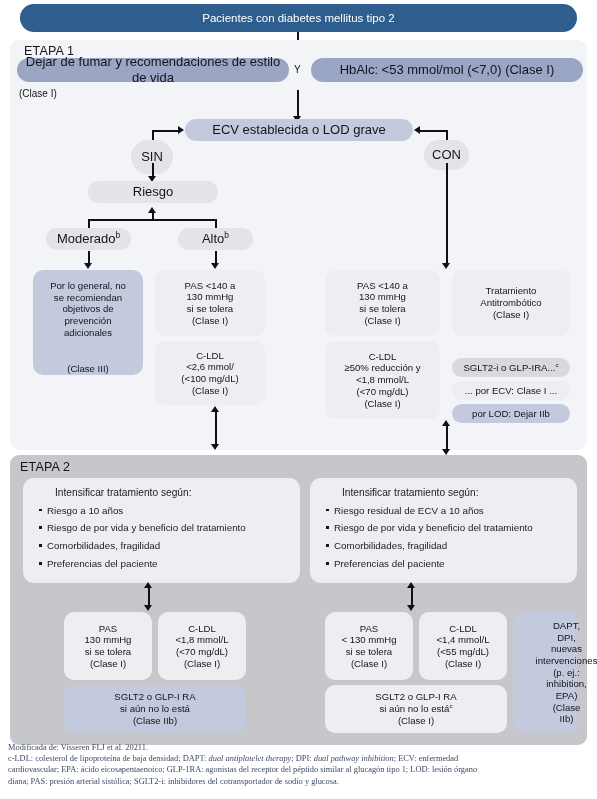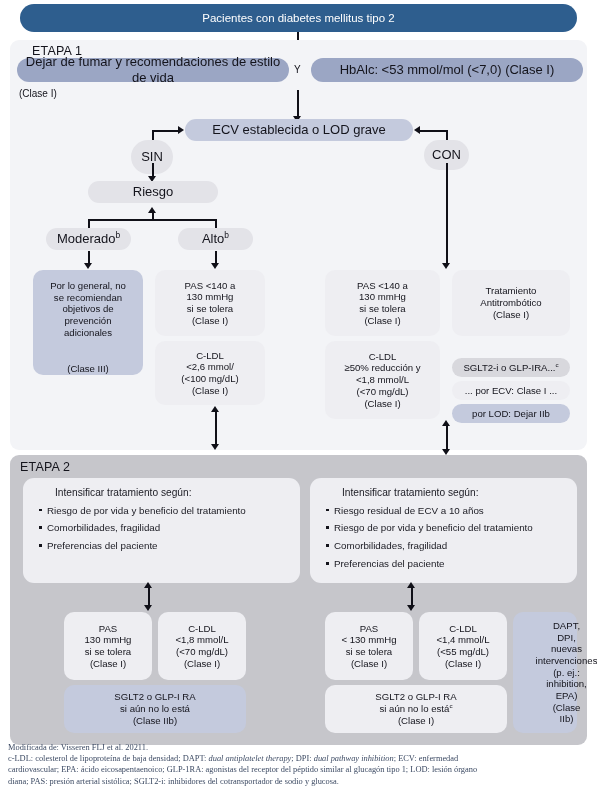--- a/index.html
+++ b/index.html
@@ -89,21 +89,21 @@
 <div class="canvas">
 
   <div class="box pill c-header t-title" style="left:20px;top:4px;width:557px;height:28px;">
     <span>Pacientes con diabetes mellitus tipo 2</span>
   </div>
 
   <div class="ln vl" style="left:297px;top:32px;height:18px;"></div>
   <div class="arrow-d" style="left:293.4px;top:49px;"></div>
 
   <div class="panel panel-1" style="left:10px;top:40px;width:577px;height:410px;"></div>
-  <div class="stage-label" style="left:32px;top:44px;">ETAPA 1</div>
+  <div class="stage-label" style="left:24px;top:44px;">ETAPA 1</div>
 
   <div class="box pill c-blue t-med" style="left:17px;top:58px;width:272px;height:24px;">
     <span>Dejar de fumar y recomendaciones de  estilo de vida</span>
   </div>
   <div class="lbl" style="left:19px;top:88px;">(Clase I)</div>
 
   <div class="lbl" style="left:294px;top:64px;">Y</div>
 
   <div class="box pill c-blue t-med" style="left:311px;top:58px;width:272px;height:24px;">
     <span>HbAlc: &lt;53 mmol/mol (&lt;7,0) (Clase I)</span>
@@ -221,20 +221,21 @@
   <div class="ln vl" style="left:446px;top:424px;height:26px;"></div>
   <div class="arrow-u" style="left:442.4px;top:420px;"></div>
   <div class="arrow-d" style="left:442.4px;top:449px;"></div>
 
   <div class="panel panel-2" style="left:10px;top:455px;width:577px;height:290px;"></div>
   <div class="stage-label" style="left:20px;top:460px;">ETAPA 2</div>
 
   <div class="bullets" style="left:23px;top:478px;width:277px;height:105px;">
     <div class="head">Intensificar tratamiento según:</div>
     <ul>
+      <li>Riesgo a 10 años</li>
       <li>Riesgo de por vida y beneficio del tratamiento</li>
       <li>Comorbilidades, fragilidad</li>
       <li>Preferencias del paciente</li>
     </ul>
   </div>
 
   <div class="bullets" style="left:310px;top:478px;width:267px;height:105px;">
     <div class="head">Intensificar tratamiento según:</div>
     <ul>
       <li>Riesgo residual de ECV a 10 años</li>

